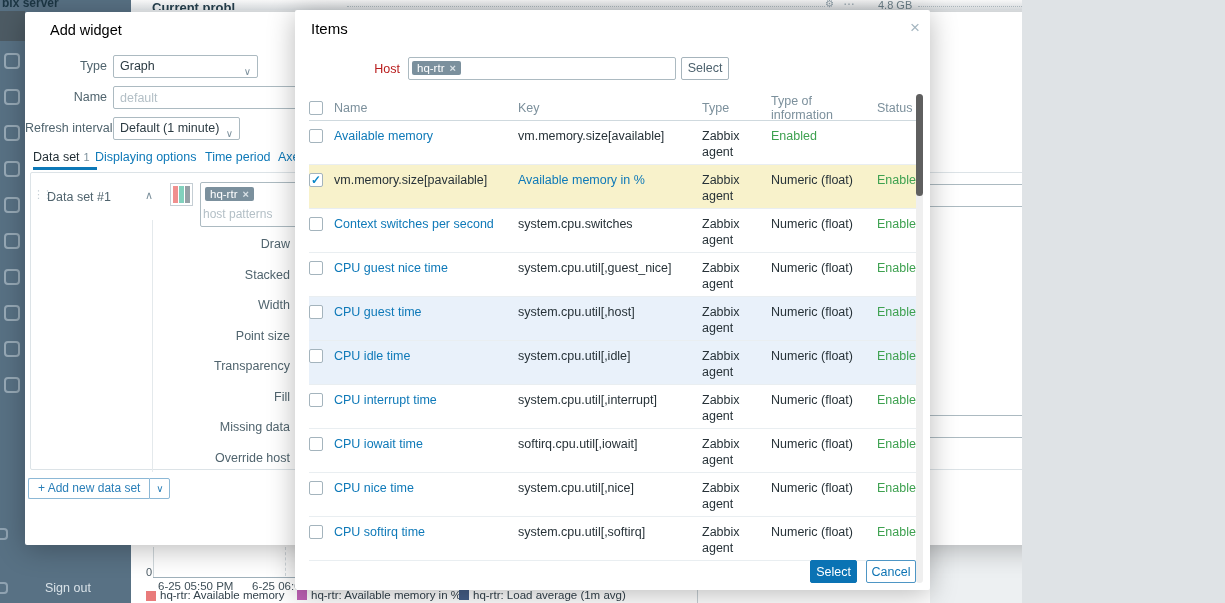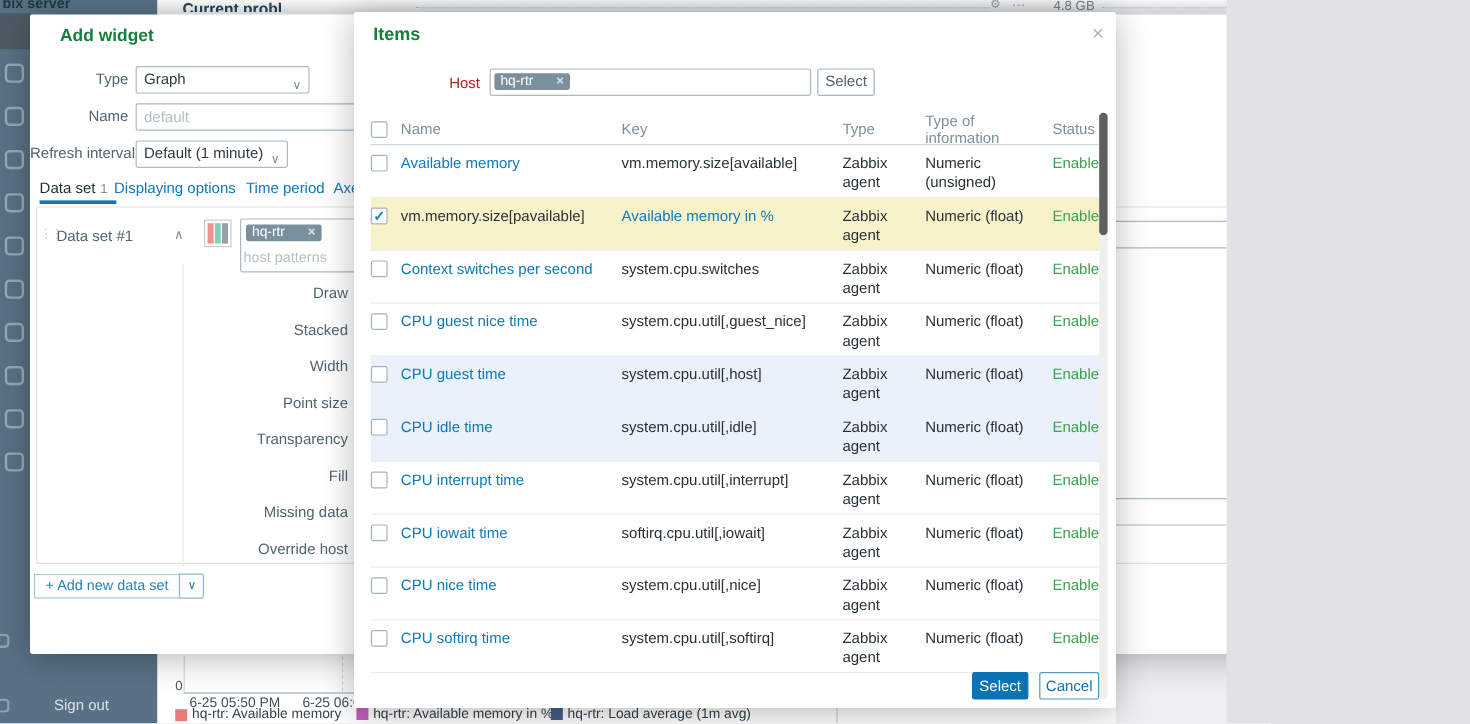--- a/index.html
+++ b/index.html
@@ -42,24 +42,24 @@
   .tick { position:absolute; top:35px; font-size:11.5px; color:#3f4f58; white-space:nowrap; }
   .tick.t0 { left:27px; } .tick.t1 { left:121px; }
   .legend { position:absolute; left:0; top:44px; width:799px; height:14px; }
   .leg-item { position:absolute; top:0; display:flex; align-items:center; gap:4px; }
   .leg-sq { width:10px; height:10px; flex:none; }
   .leg-label { font-size:11.5px; color:#33424c; white-space:nowrap; }
   .leg-div { position:absolute; left:566px; top:38px; height:20px; border-left:1px solid #c6cfd4; }
 
   
   .dialog { position:absolute; background:#fff; border-radius:2px; box-shadow:0 4px 28px rgba(0,0,0,0.28); }
-  .dlg-title { position:absolute; font-weight:bold; color:#15803d; }
+  .dlg-title { position:absolute; font-weight:normal; color:#000000; }
   .icon-btn { position:absolute; color:#a5b6c0; cursor:pointer; }
   .btn { display:inline-block; text-align:center; font-size:12.5px; border-radius:2px; line-height:21px; cursor:pointer; }
-  .chip { display:inline-flex; align-items:flex-end; gap:19px; background:#7b909d; color:#fff;
+  .chip { display:inline-flex; align-items:flex-end; gap:5px; background:#7b909d; color:#fff;
           font-size:11.5px; padding:1px 5px; border-radius:2px; white-space:nowrap; }
   .chip .x { color:#d9e1e6; font-weight:bold; font-size:11px; }
   .checkbox { position:relative; display:inline-block; width:14px; height:14px; background:#fff;
               border:1px solid #a4b4bd; border-radius:2px; }
   .checkbox.checked::after { content:"\2713"; position:absolute; top:-2px; left:1px;
               color:#0a87c7; font-size:12px; font-weight:bold; }
   .caret { color:#7c909c; font-size:10px; }
 
   
   .addw { left:25px; top:12px; width:1193px; height:533px; z-index:10; }
@@ -315,21 +315,20 @@
         <div>Type of information</div>
         <div>Status</div>
       </div>
       <div>
 
           <div class="item-row">
             <div class="cell chk"><span class="checkbox"></span></div>
             <div class="cell"><span class="link">Available memory</span></div>
             <div class="cell">vm.memory.size[available]</div>
             <div class="cell">Zabbix agent</div>
-            <div class="cell">Numeric (unsigned)</div>
             <div class="cell status-enabled">Enabled</div>
           </div>
 
           <div class="item-row sel-yellow">
             <div class="cell chk"><span class="checkbox checked"></span></div>
             <div class="cell">vm.memory.size[pavailable]</div>
             <div class="cell"><span class="link">Available memory in %</span></div>
             <div class="cell">Zabbix agent</div>
             <div class="cell">Numeric (float)</div>
             <div class="cell status-enabled">Enabled</div>

